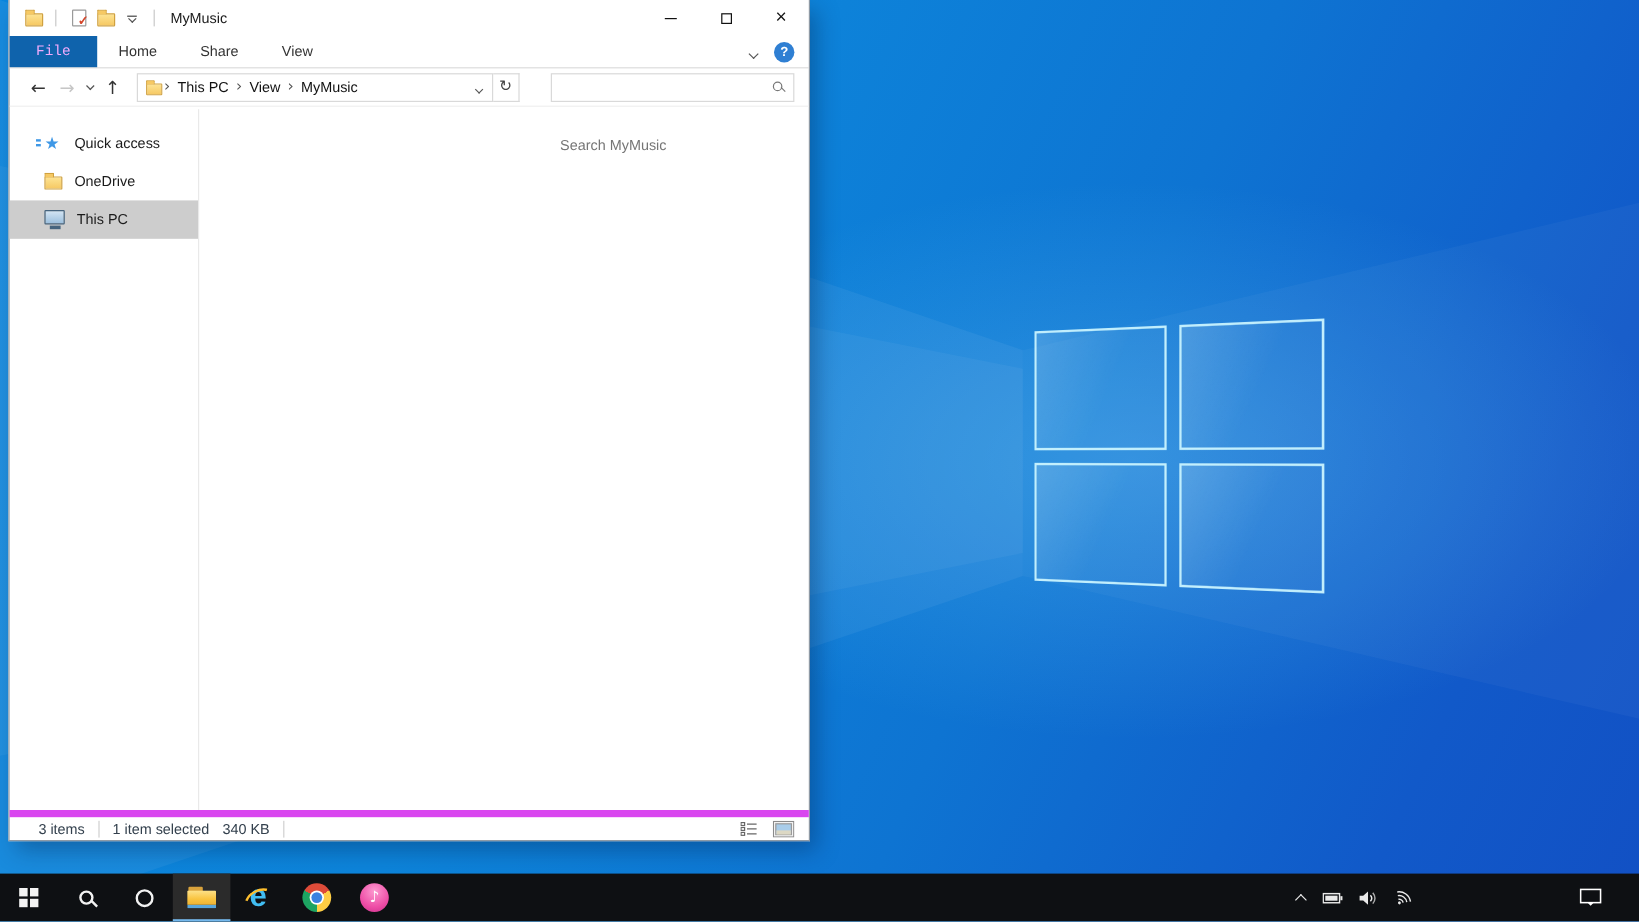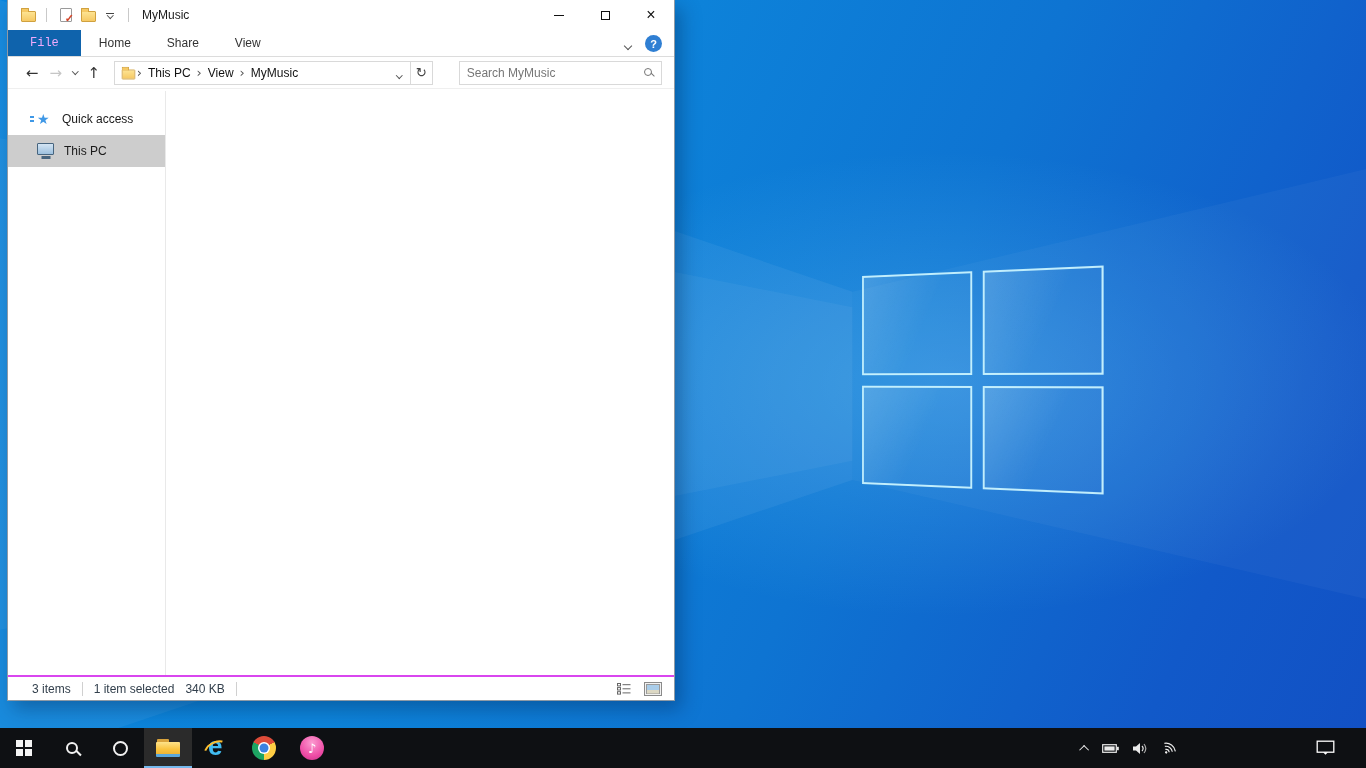--- a/index.html
+++ b/index.html
@@ -62,21 +62,21 @@
   #addressgroup { display:flex; margin-left:8px; }
   #addressbox { width:297px; height:24px; border:1px solid #d9d9d9; display:flex; align-items:center; padding:0 6px; background:#fff; }
   #addressbox .ic-folder { transform:scale(0.9); }
   .crumb { font-size:12px; color:#111; padding:0 5px; white-space:nowrap; }
   .crumb-sep { font-size:13px; color:#555; padding:0 1px; font-family:"DejaVu Sans", sans-serif; }
   #address-chev { margin-left:auto; margin-right:2px; }
   #refreshbox { width:22px; height:24px; border:1px solid #d9d9d9; border-left:none; display:flex; align-items:center; justify-content:center;
     font-size:13px; color:#444; font-family:"DejaVu Sans", sans-serif; }
   #searchbox { position:relative; width:204px; height:24px; border:1px solid #d9d9d9; margin-left:26px; }
   #searchbox input { width:100%; height:100%; border:none; outline:none; font-size:12px; padding:0 24px 0 7px;
-    font-family:"Liberation Sans", sans-serif; color:#1a1a1a; }
+    font-family:"Liberation Sans", sans-serif; color:#1a1a1a;margin-top:48px; }
   #searchbox input::placeholder { color:#767676; opacity:1; }
   .ic-magnifier { position:absolute; right:9px; top:6px; width:8px; height:8px; border:1.4px solid #777; border-radius:50%; }
   .ic-magnifier::after { content:""; position:absolute; width:5px; height:1.4px; background:#777; transform:rotate(45deg);
     right:-4px; bottom:-1px; }
 
   #content { position:absolute; top:91px; bottom:25px; left:0; right:0; display:flex; }
   #sidebar { width:158px; border-right:1px solid #e9e9e9; padding-top:12px; }
   .side-item { height:32px; display:flex; align-items:center; padding-left:29px; gap:10px; font-size:12px; color:#1a1a1a; }
   .side-item.selected { background:#cdcdcd; }
   .ic-star { color:#3f98e6; font-size:14px; line-height:14px; position:relative; width:15px; }
@@ -90,21 +90,21 @@
   .ic-network::after { content:""; position:absolute; left:50%; transform:translateX(-50%); bottom:-4px; width:8px; height:2.5px; background:#5d6f80; }
 
   #filearea { flex:1; padding:6px 0 0 19px; }
   .file-row { height:21px; display:flex; align-items:center; gap:6px; padding:0 7px 0 2px; width:fit-content;
     border:1px solid transparent; font-size:12px; color:#1a1a1a; }
   .file-row.selected { background:#cce8ff; border-color:#91c9f0; }
   .ic-music { position:relative; width:13px; height:16px; background:#fff; border:1px solid #a8a8a8; border-radius:1px; }
   .ic-music::before { content:""; position:absolute; left:1px; top:2px; width:9px; height:9px; border-radius:1px;
     background:radial-gradient(circle, #1e1e1e 0 1.2px, #e0e0e0 1.2px 3px, #4a312d 3px); }
 
-  #statusbar { position:absolute; left:0; right:0; bottom:0; height:25px; border-top:2px solid #d946ef;
+  #statusbar { position:absolute; left:0; right:0; bottom:0; height:25px; border-top:6px solid #d946ef;
     display:flex; align-items:center; padding:0 10px 0 24px; font-size:12px; color:#33404d; gap:11px; }
   .status-sep { width:1px; height:14px; background:#d0d0d0; }
   #view-btns { margin-left:auto; display:flex; gap:9px; align-items:center; }
   .view-btn { display:flex; align-items:center; justify-content:center; padding:2px; }
 
   
   #taskbar { position:absolute; left:0; bottom:0; width:1366px; height:40px; background:#0e1013; display:flex; align-items:stretch; z-index:50; }
   .tb-btn { width:48px; display:flex; align-items:center; justify-content:center; position:relative; }
   .tb-btn.active { background:#2b2b2b; }
   .tb-btn.active::after { content:""; position:absolute; bottom:0; left:0; right:0; height:2px; background:#76b9ed; }
@@ -227,20 +227,24 @@
         <span class="ic-magnifier"></span>
       </div>
     </div>
 
     <div id="content">
       <div id="sidebar">
         <div class="side-item">
           <span class="ic-star">★</span>
           <span>Quick access</span>
         </div>
+        <div class="side-item">
+          <span class="ic-folder"></span>
+          <span>OneDrive</span>
+        </div>
         <div class="side-item selected">
           <span class="ic-monitor"></span>
           <span>This PC</span>
         </div>
       </div>
 
     </div>
 
     <div id="statusbar">
       <span>3 items</span>

